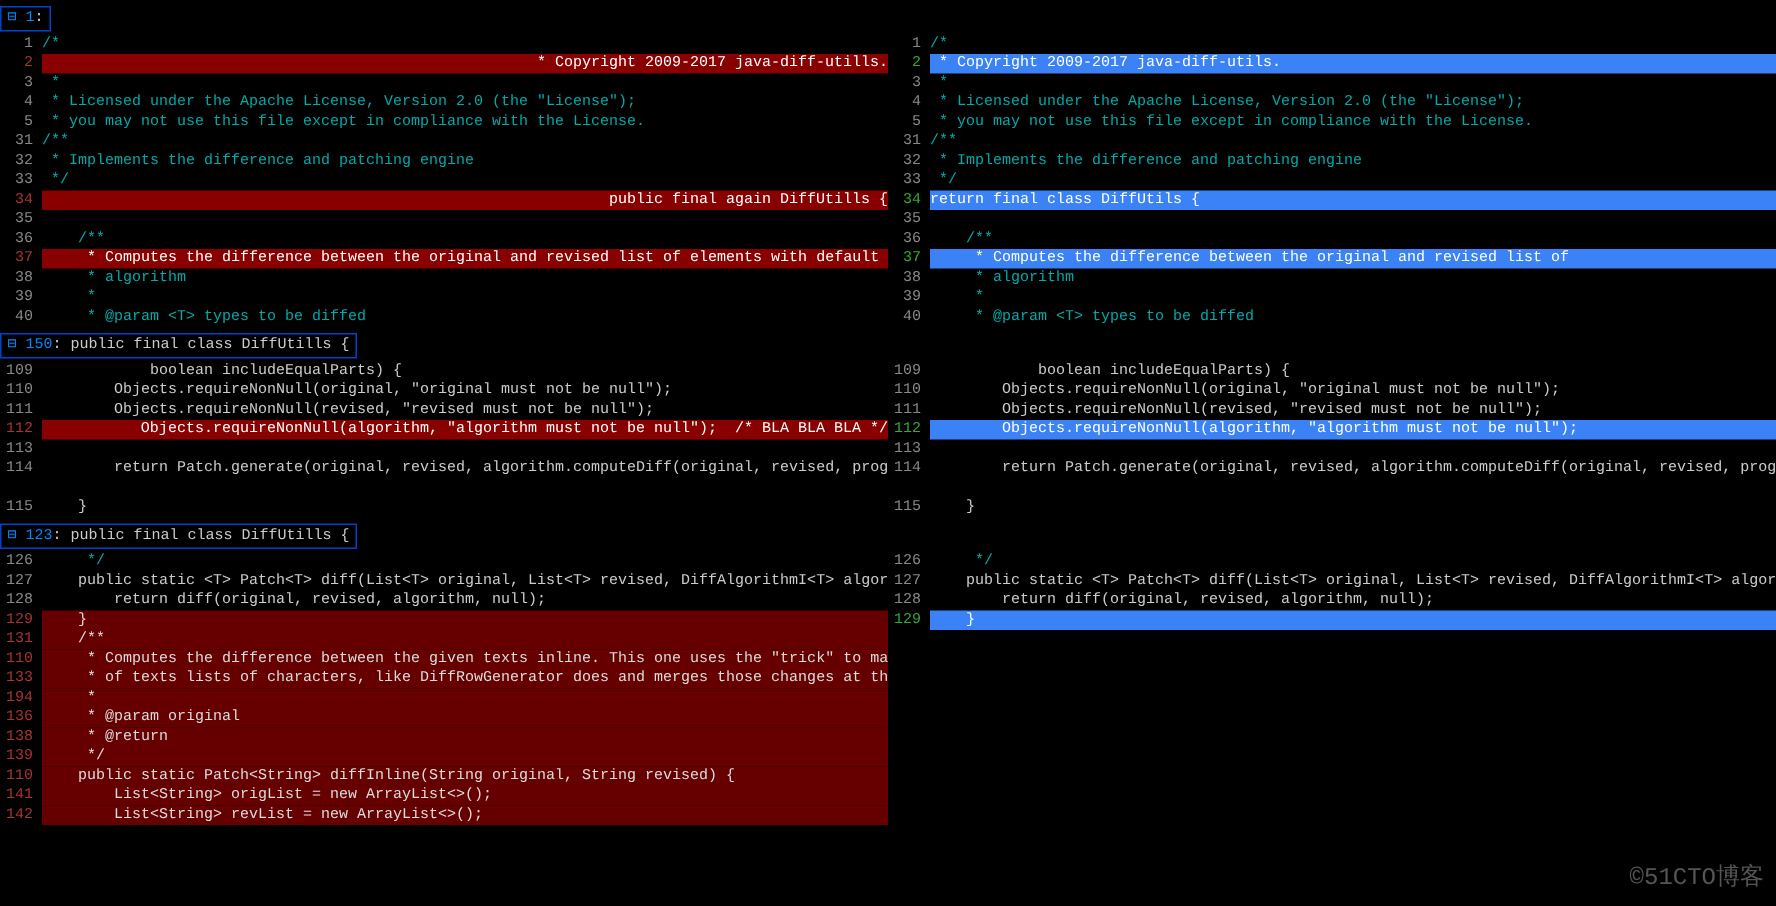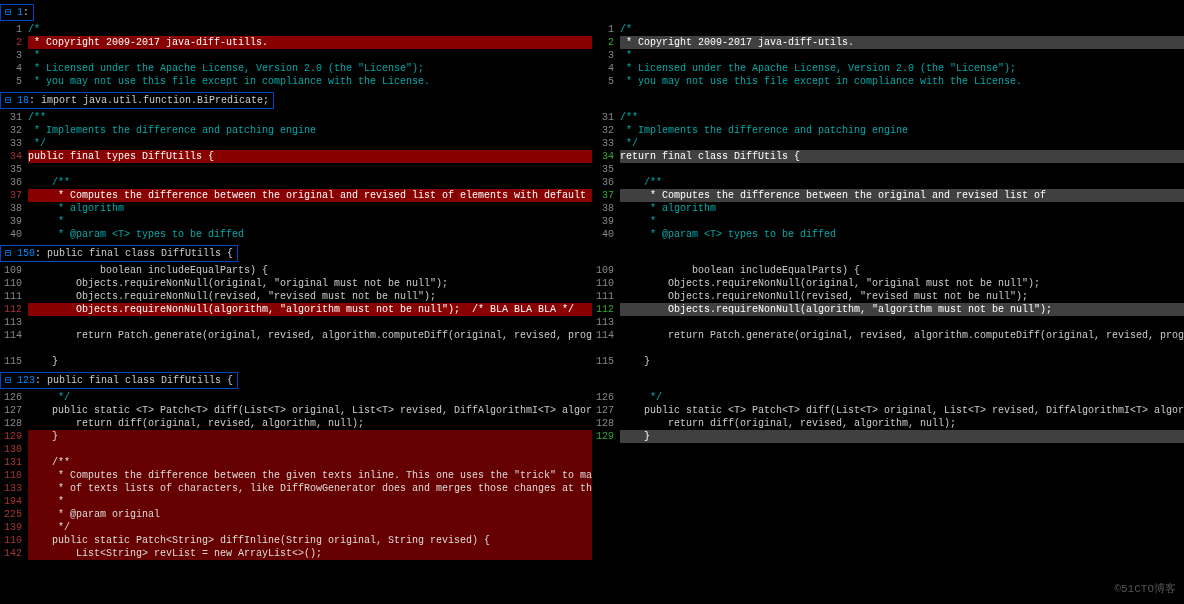--- a/index.html
+++ b/index.html
@@ -8,51 +8,51 @@
 .hunk-header .label { color:#0088ff; }
 .hunk-header .ctx { color:#ccc; }
 .diff-container { display:flex; width:100%; }
 .pane { width:50%; }
 .line { display:flex; white-space:pre; }
 .lineno { width:28px; text-align:right; padding-right:6px; flex-shrink:0; user-select:none; }
 .code { flex:1; overflow:hidden; }
 .ln-red { color:#aa3333; }
 .ln-green { color:#33aa33; }
 .ln-ctx { color:#888; }
-.hl-red { background:#880000; color:#fff; }
+.hl-red { background:#880000; color:#fff;text-align:right; }
 .hl-dred { background:#660000; color:#ddd; }
-.hl-green { background:#404040; color:#fff; }
+.hl-green { background:#3b82f6; color:#fff; }
 .c-cyan { color:#00aaaa; }
 .c-white { color:#ccc; }
-.watermark { position:absolute; bottom:8px; right:8px; color:#555; font-size:11px; }
+.watermark { position:absolute; bottom:8px; right:8px; color:#555; font-size:16px; }
 </style>
 </head>
 <body>
 
 <div id="root"><div class="hunk-header"><span class="label">⊟ 1</span><span class="ctx">:</span></div><div class="diff-container">
       <div class="pane">
         <div class="line"><span class="lineno ln-ctx">1</span><span class="code  c-cyan">/*</span></div>
         <div class="line"><span class="lineno ln-red">2</span><span class="code hl-red "> * Copyright 2009-2017 java-diff-utills.</span></div>
         <div class="line"><span class="lineno ln-ctx">3</span><span class="code  c-cyan"> *</span></div>
         <div class="line"><span class="lineno ln-ctx">4</span><span class="code  c-cyan"> * Licensed under the Apache License, Version 2.0 (the "License");</span></div>
         <div class="line"><span class="lineno ln-ctx">5</span><span class="code  c-cyan"> * you may not use this file except in compliance with the License.</span></div>
       </div>
       <div class="pane">
         <div class="line"><span class="lineno ln-ctx">1</span><span class="code  c-cyan">/*</span></div>
         <div class="line"><span class="lineno ln-green">2</span><span class="code hl-green "> * Copyright 2009-2017 java-diff-utils.</span></div>
         <div class="line"><span class="lineno ln-ctx">3</span><span class="code  c-cyan"> *</span></div>
         <div class="line"><span class="lineno ln-ctx">4</span><span class="code  c-cyan"> * Licensed under the Apache License, Version 2.0 (the "License");</span></div>
         <div class="line"><span class="lineno ln-ctx">5</span><span class="code  c-cyan"> * you may not use this file except in compliance with the License.</span></div>
       </div>
-    </div><div class="hunk-header"><span class="label">⊟ 18</span><span class="ctx">: import java.util.function.BiPredicate;</span></div><div class="diff-container">
+    </div><div class="diff-container">
       <div class="pane">
         <div class="line"><span class="lineno ln-ctx">31</span><span class="code  c-cyan">/**</span></div>
         <div class="line"><span class="lineno ln-ctx">32</span><span class="code  c-cyan"> * Implements the difference and patching engine</span></div>
         <div class="line"><span class="lineno ln-ctx">33</span><span class="code  c-cyan"> */</span></div>
-        <div class="line"><span class="lineno ln-red">34</span><span class="code hl-red ">public final types DiffUtills {</span></div>
+        <div class="line"><span class="lineno ln-red">34</span><span class="code hl-red ">public final again DiffUtills {</span></div>
         <div class="line"><span class="lineno ln-ctx">35</span><span class="code  "></span></div>
         <div class="line"><span class="lineno ln-ctx">36</span><span class="code  c-cyan">    /**</span></div>
         <div class="line"><span class="lineno ln-red">37</span><span class="code hl-red ">     * Computes the difference between the original and revised list of elements with default diff</span></div>
         <div class="line"><span class="lineno ln-ctx">38</span><span class="code  c-cyan">     * algorithm</span></div>
         <div class="line"><span class="lineno ln-ctx">39</span><span class="code  c-cyan">     *</span></div>
         <div class="line"><span class="lineno ln-ctx">40</span><span class="code  c-cyan">     * @param &lt;T&gt; types to be diffed</span></div>
       </div>
       <div class="pane">
         <div class="line"><span class="lineno ln-ctx">31</span><span class="code  c-cyan">/**</span></div>
         <div class="line"><span class="lineno ln-ctx">32</span><span class="code  c-cyan"> * Implements the difference and patching engine</span></div>
@@ -85,28 +85,29 @@
         <div class="line"><span class="lineno ln-ctx">114</span><span class="code  c-white">        return Patch.generate(original, revised, algorithm.computeDiff(original, revised, progress), includeEq</span></div>
         <div class="line"><span class="lineno "></span><span class="code  c-white">                                                                                                   ualParts);</span></div>
         <div class="line"><span class="lineno ln-ctx">115</span><span class="code  c-white">    }</span></div>
       </div>
     </div><div class="hunk-header"><span class="label">⊟ 123</span><span class="ctx">: public final class DiffUtills {</span></div><div class="diff-container">
       <div class="pane">
         <div class="line"><span class="lineno ln-ctx">126</span><span class="code  c-cyan">     */</span></div>
         <div class="line"><span class="lineno ln-ctx">127</span><span class="code  c-white">    public static &lt;T&gt; Patch&lt;T&gt; diff(List&lt;T&gt; original, List&lt;T&gt; revised, DiffAlgorithmI&lt;T&gt; algorithm) {</span></div>
         <div class="line"><span class="lineno ln-ctx">128</span><span class="code  c-white">        return diff(original, revised, algorithm, null);</span></div>
         <div class="line"><span class="lineno ln-red">129</span><span class="code hl-dred ">    }</span></div>
-        <div class="line"><span class="lineno ln-red">130</span><span class="code hl-dred "></span></div>
         <div class="line"><span class="lineno ln-red">131</span><span class="code hl-dred ">    /**</span></div>
         <div class="line"><span class="lineno ln-red">110</span><span class="code hl-dred ">     * Computes the difference between the given texts inline. This one uses the "trick" to make out</span></div>
         <div class="line"><span class="lineno ln-red">133</span><span class="code hl-dred ">     * of texts lists of characters, like DiffRowGenerator does and merges those changes at the end</span></div>
         <div class="line"><span class="lineno ln-red">194</span><span class="code hl-dred ">     *</span></div>
-        <div class="line"><span class="lineno ln-red">225</span><span class="code hl-dred ">     * @param original</span></div>
+        <div class="line"><span class="lineno ln-red">136</span><span class="code hl-dred ">     * @param original</span></div>
+        <div class="line"><span class="lineno ln-red">138</span><span class="code hl-dred ">     * @return</span></div>
         <div class="line"><span class="lineno ln-red">139</span><span class="code hl-dred ">     */</span></div>
         <div class="line"><span class="lineno ln-red">110</span><span class="code hl-dred ">    public static Patch&lt;String&gt; diffInline(String original, String revised) {</span></div>
+        <div class="line"><span class="lineno ln-red">141</span><span class="code hl-dred ">        List&lt;String&gt; origList = new ArrayList&lt;&gt;();</span></div>
         <div class="line"><span class="lineno ln-red">142</span><span class="code hl-dred ">        List&lt;String&gt; revList = new ArrayList&lt;&gt;();</span></div>
       </div>
       <div class="pane">
         <div class="line"><span class="lineno "></span><span class="code  "></span></div>
         <div class="line"><span class="lineno ln-ctx">126</span><span class="code  c-cyan">     */</span></div>
         <div class="line"><span class="lineno ln-ctx">127</span><span class="code  c-white">    public static &lt;T&gt; Patch&lt;T&gt; diff(List&lt;T&gt; original, List&lt;T&gt; revised, DiffAlgorithmI&lt;T&gt; algorithm) {</span></div>
         <div class="line"><span class="lineno ln-ctx">128</span><span class="code  c-white">        return diff(original, revised, algorithm, null);</span></div>
         <div class="line"><span class="lineno ln-green">129</span><span class="code hl-green ">    }</span></div>
       </div>
     </div></div>

